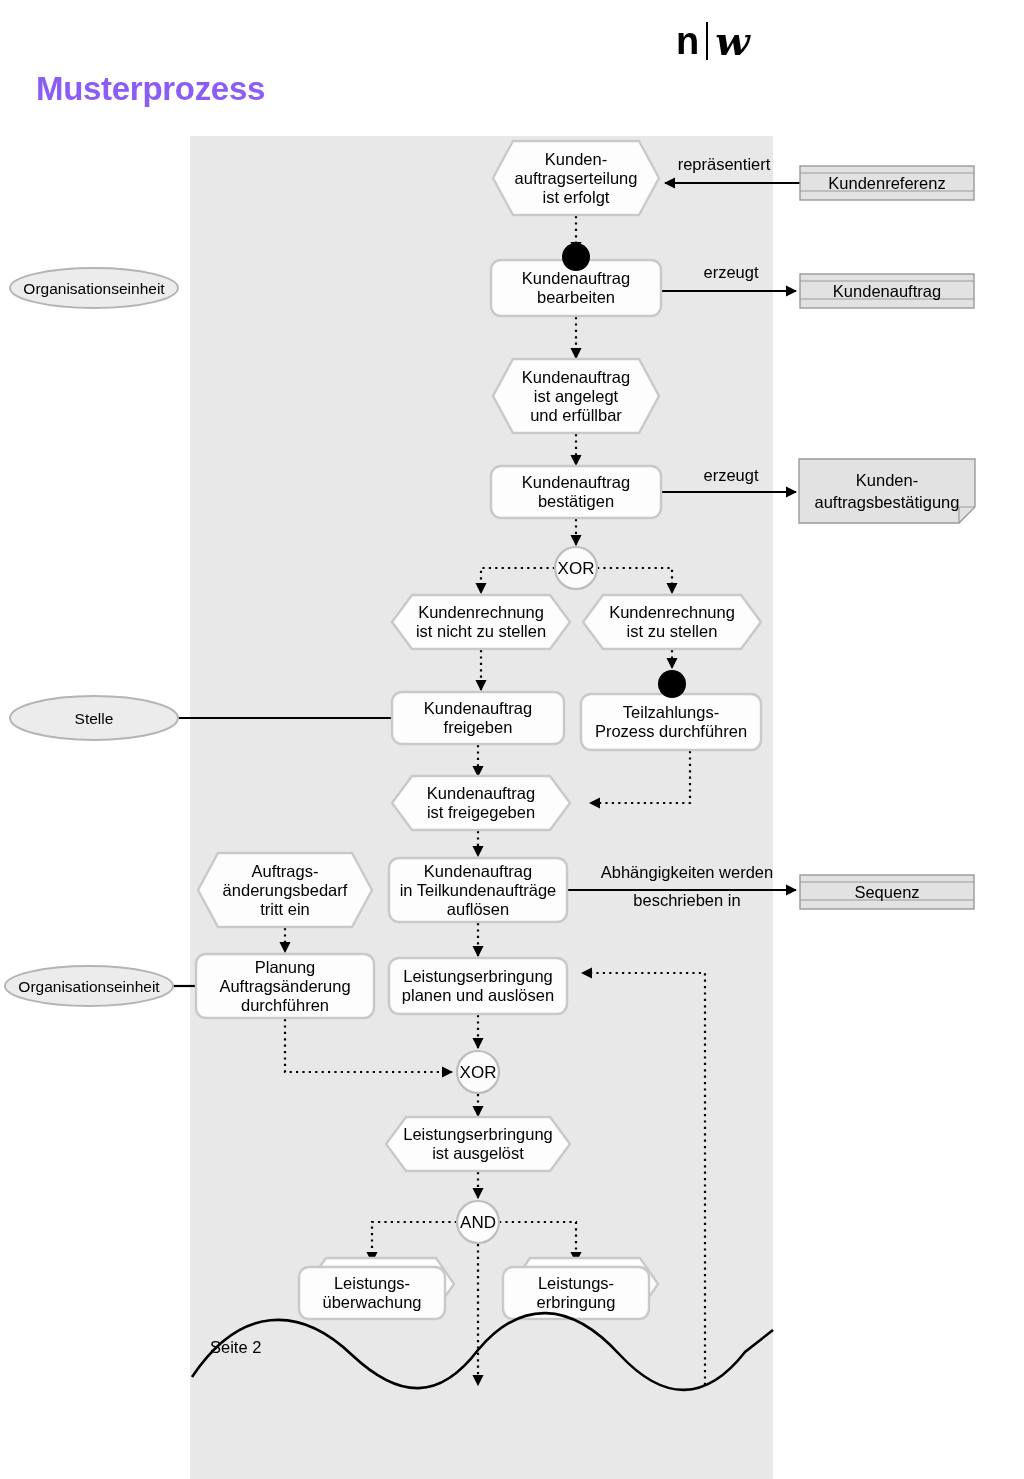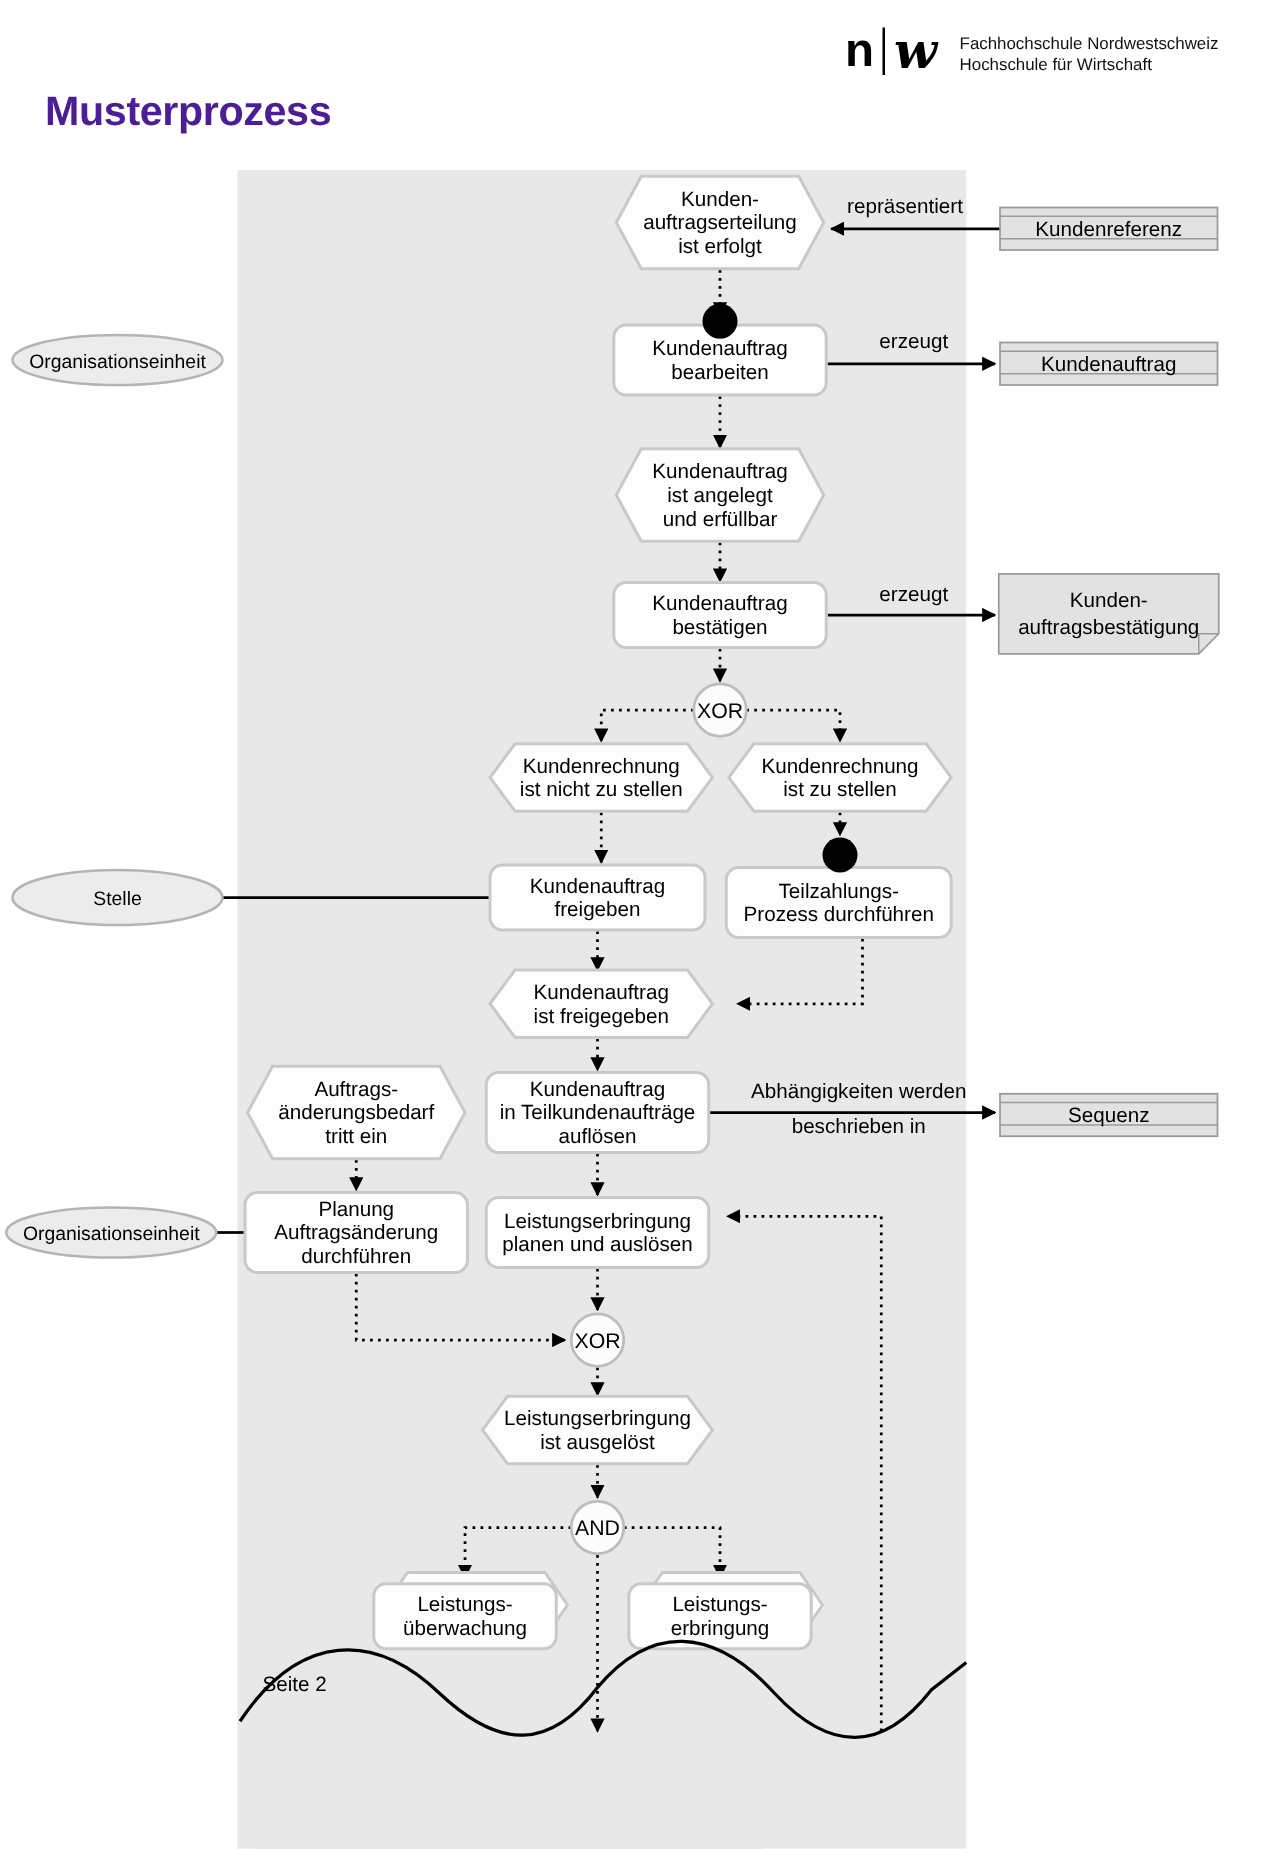--- a/index.html
+++ b/index.html
@@ -65,21 +65,21 @@
     line-height: 17px;
     color: #111;
   }
   .page-title {
     position: absolute;
     left: 36px;
     top: 70px;
     font-family: "Liberation Sans", sans-serif;
     font-weight: bold;
     font-size: 33px;
-    color: #4c1d95;
+    color: #8b5cf6;
     letter-spacing: -0.3px;
   }
   
   svg#diagram {
     position: absolute;
     left: 0;
     top: 0;
   }
   .lane-bg { fill: #e8e8e8; }
   .shape-fill { fill: #fdfdfd; stroke: #c9c9c9; stroke-width: 2.4; }
@@ -120,24 +120,20 @@
 <body>
 
 <div id="stage">
 
   <div class="logo-block">
     <div class="logo-mark">
       <span class="logo-n">n</span>
       <span class="logo-bar"></span>
       <span class="logo-w">w</span>
     </div>
-    <div class="logo-text">
-      <div>Fachhochschule Nordwestschweiz</div>
-      <div>Hochschule für Wirtschaft</div>
-    </div>
   </div>
 
   <div class="page-title">Musterprozess</div>
 
   <svg id="diagram" width="1024" height="1479" viewBox="0 0 1024 1479">
     <defs>
       <marker id="arrow-dot" viewBox="0 0 10 10" refX="9" refY="5" markerWidth="5.2" markerHeight="5.2" orient="auto-start-reverse">
         <path d="M 0 0 L 10 5 L 0 10 z" fill="#000"></path>
       </marker>
       <marker id="arrow-solid" viewBox="0 0 10 10" refX="9" refY="5" markerWidth="5.2" markerHeight="5.2" orient="auto-start-reverse">

